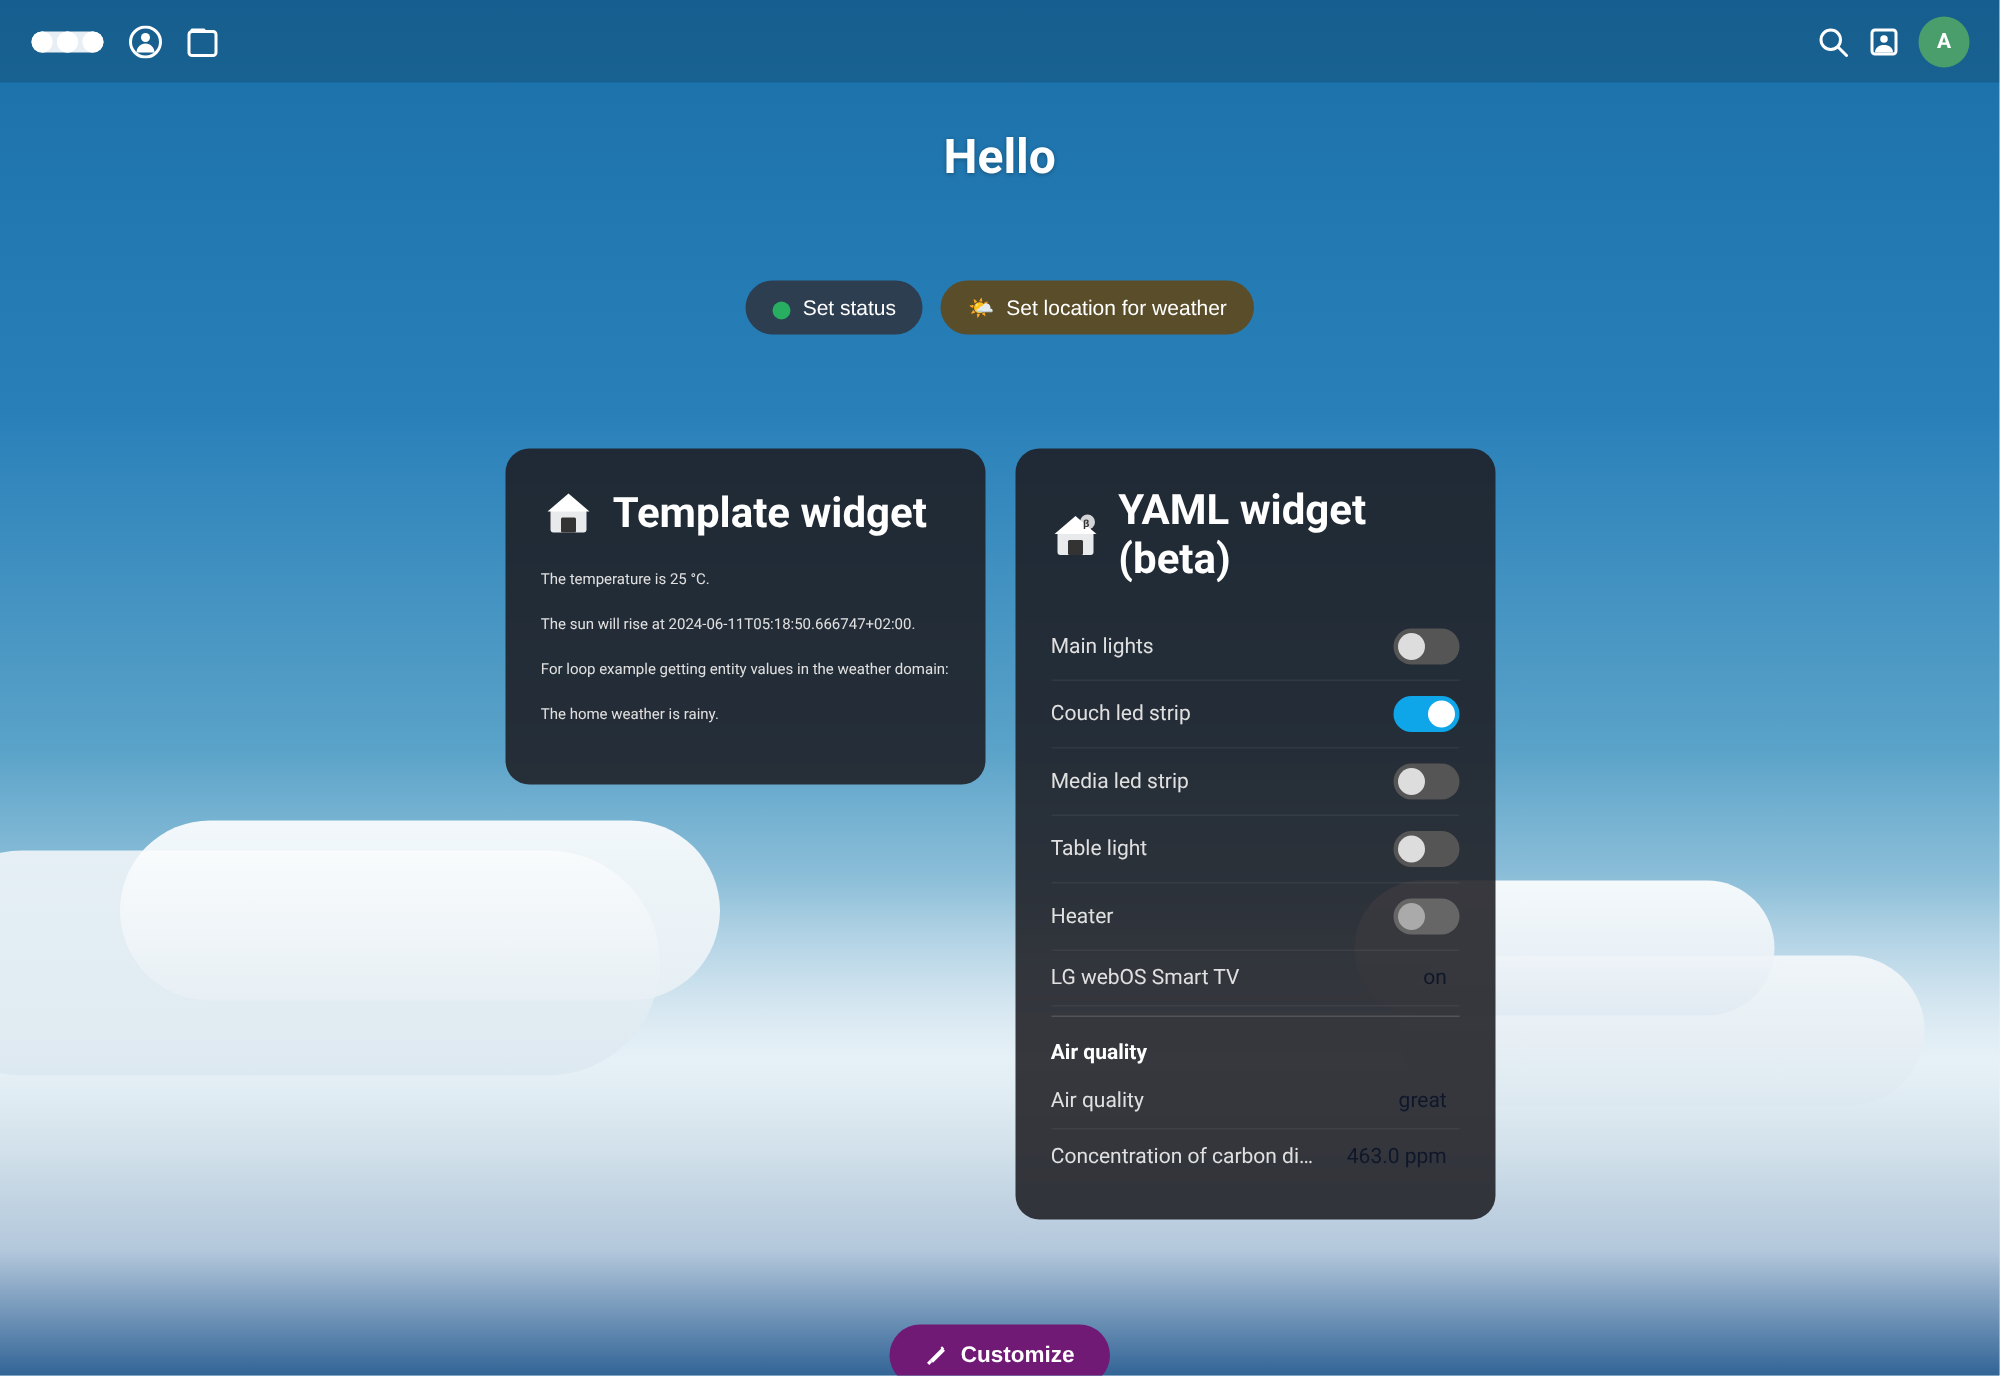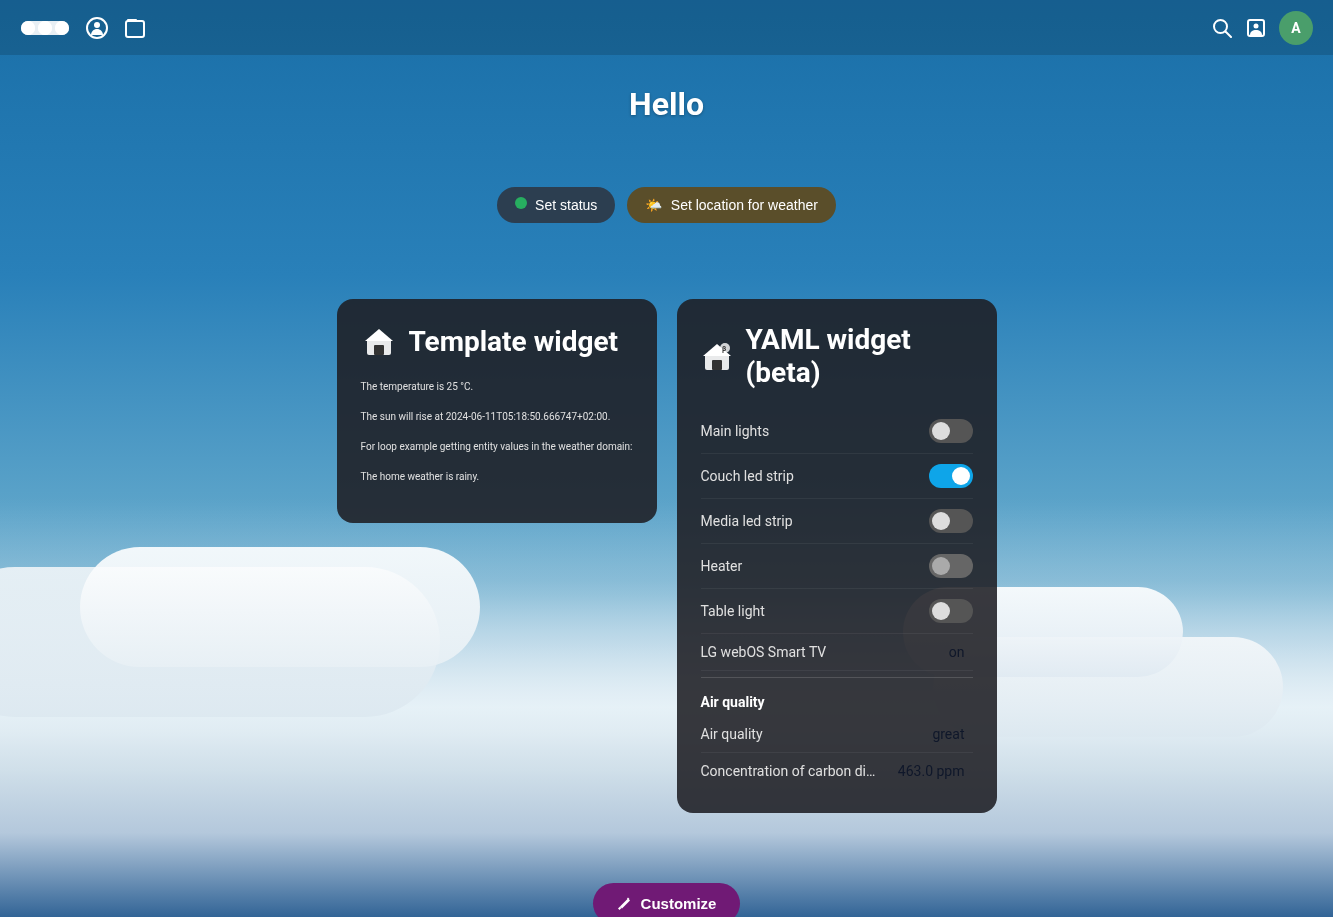--- a/index.html
+++ b/index.html
@@ -117,21 +117,21 @@
 
     
     .action-buttons {
       display: flex;
       gap: 12px;
       margin-bottom: 36px;
     }
 
     .btn-status {
       display: flex;
-      align-items: flex-start;
+      align-items: flex-end;
       gap: 8px;
       background: #2c3e50;
       color: white;
       border: none;
       border-radius: 22px;
       padding: 10px 18px;
       cursor: pointer;
       font-size: 14px;
       font-weight: 500;
     }
@@ -441,33 +441,33 @@
       <div class="yaml-item">
         <span class="yaml-item-label">Media led strip</span>
         <div class="toggle">
           <div class="toggle-track partial">
             <div class="toggle-thumb"></div>
           </div>
         </div>
       </div>
 
       <div class="yaml-item">
+        <span class="yaml-item-label">Table light</span>
+        <div class="toggle">
+          <div class="toggle-track partial">
+            <div class="toggle-thumb"></div>
+          </div>
+        </div>
+      </div>
+
+      <div class="yaml-item">
         <span class="yaml-item-label">Heater</span>
         <div class="toggle">
           <div class="toggle-track" style="background:#666;">
             <div class="toggle-thumb" style="left:3px; background:#aaa;"></div>
-          </div>
-        </div>
-      </div>
-
-      <div class="yaml-item">
-        <span class="yaml-item-label">Table light</span>
-        <div class="toggle">
-          <div class="toggle-track partial">
-            <div class="toggle-thumb"></div>
           </div>
         </div>
       </div>
 
       <div class="yaml-item">
         <span class="yaml-item-label">LG webOS Smart TV</span>
         <span class="yaml-item-value">on</span>
       </div>
 
       <hr class="yaml-divider">

